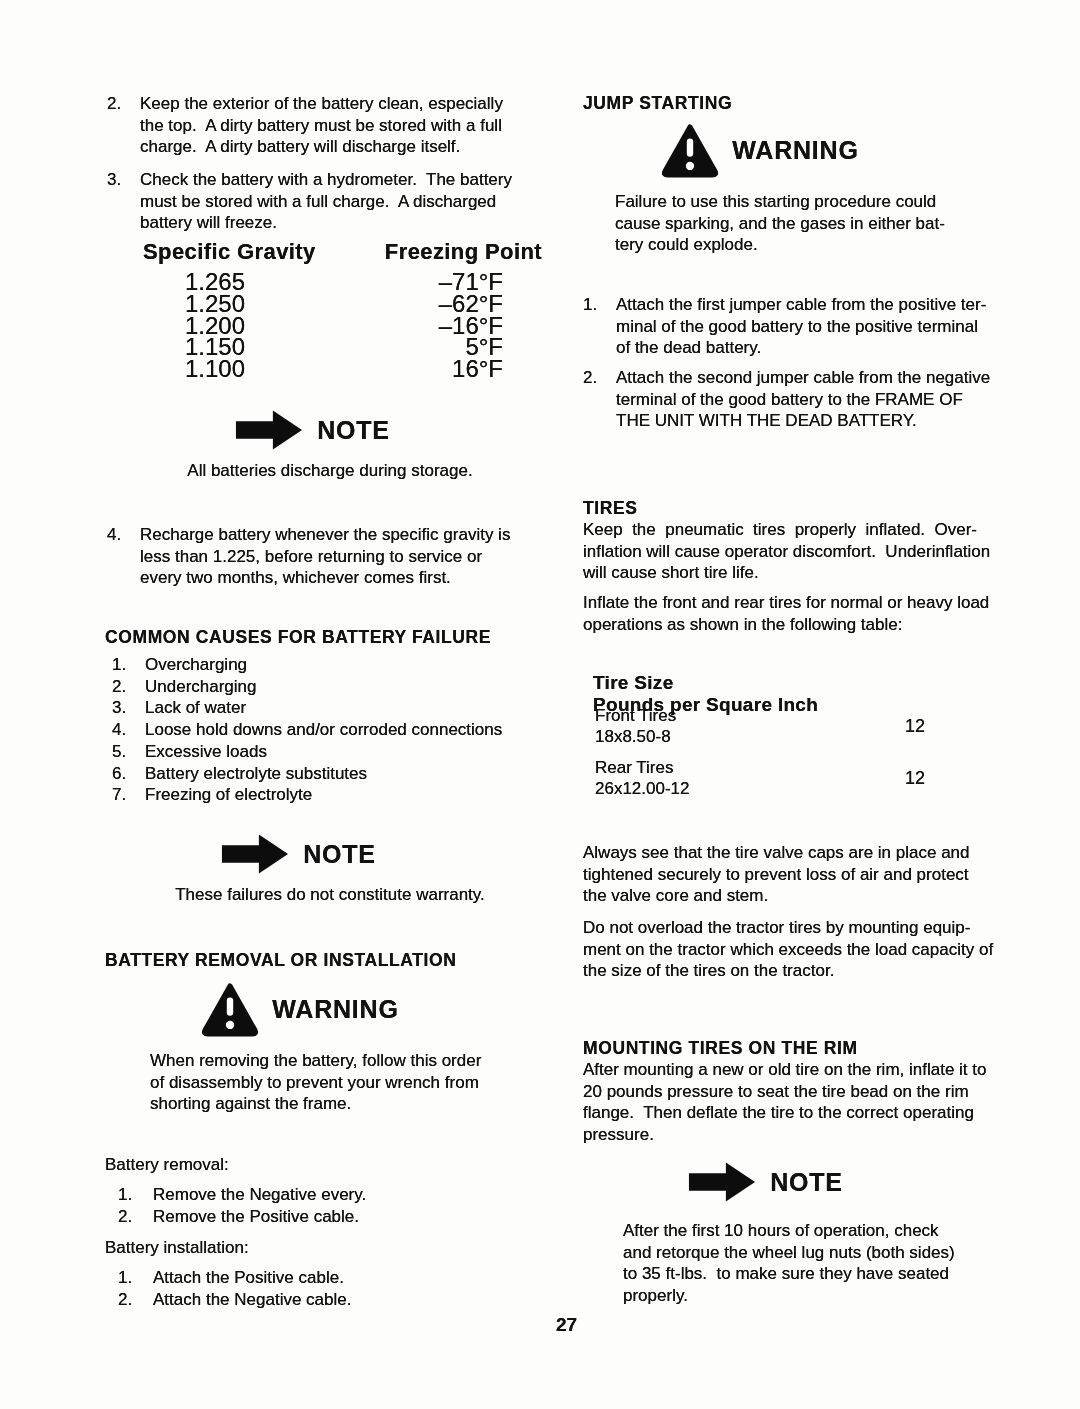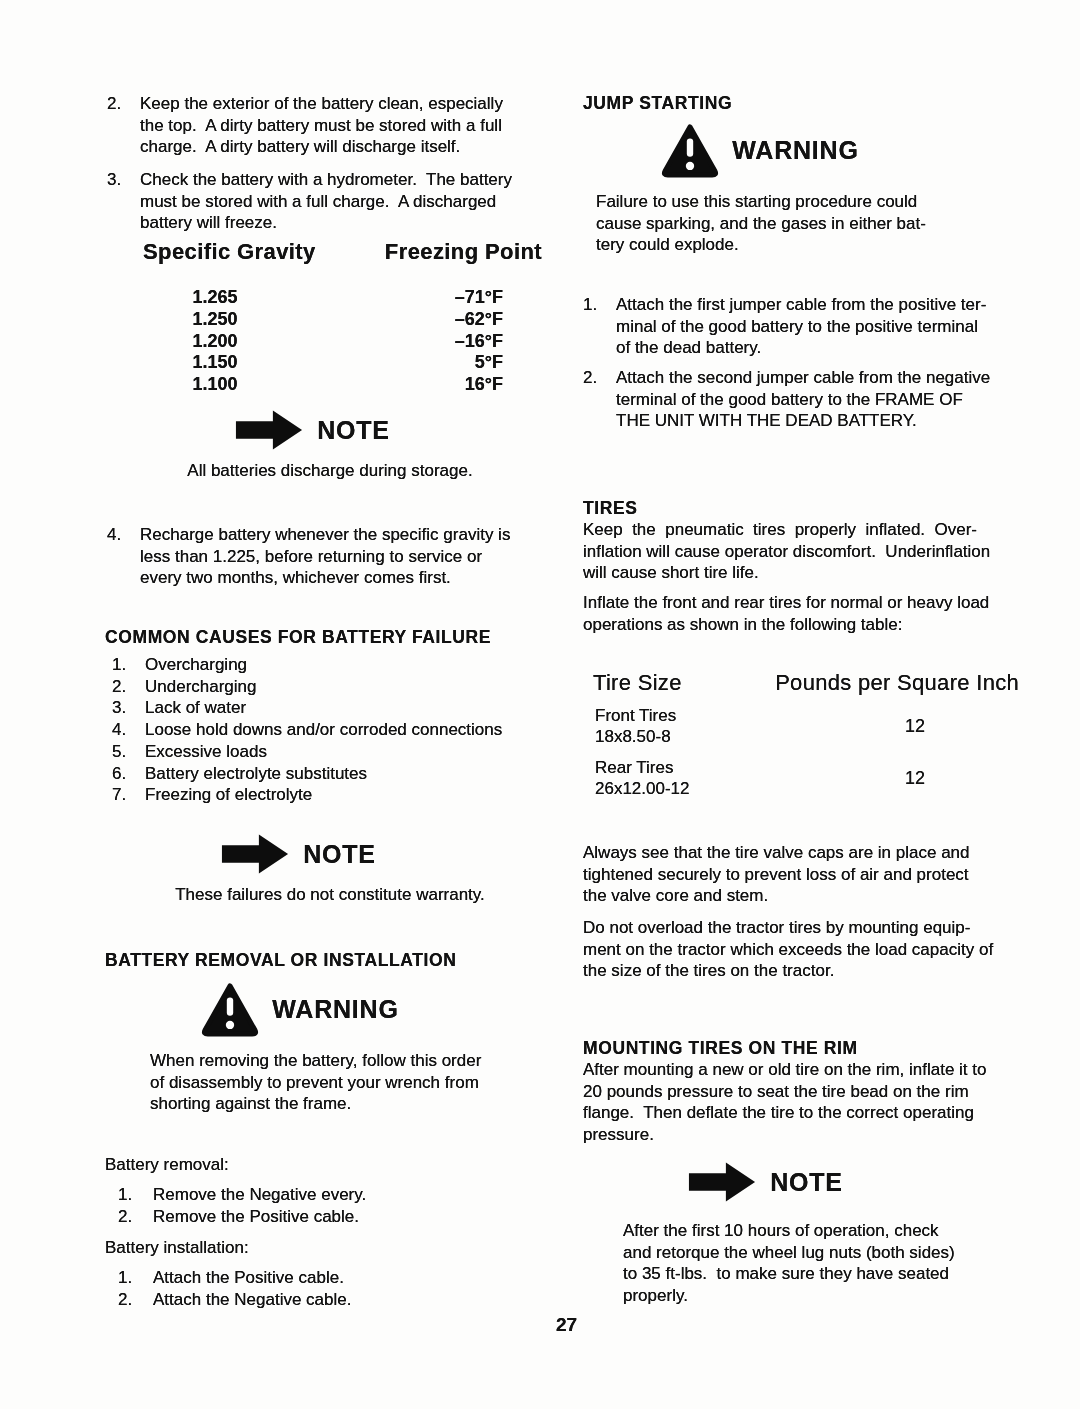--- a/index.html
+++ b/index.html
@@ -29,26 +29,26 @@
   .step-row .np-text { margin-left:48px; }
   
   .icon-row { display:flex; align-items:center; justify-content:center; gap:13px; position:relative; }
   .callout-label { font-weight:700; font-size:25px; letter-spacing:0.8px; }
   .note-arrow { width:70px; height:44px; display:block; }
   .warn-tri { width:58px; height:56px; display:block; }
   .cap-center { text-align:center; margin-top:8px; }
   .cap-left { margin-top:13px; }
   
   .gt-head { display:flex; justify-content:space-between; font-weight:700; font-size:22px; line-height:22px; padding-left:38px; padding-right:13px; letter-spacing:0.4px; }
-  .gt-rows { margin-top:24px; font-size:18px; line-height:21.8px;font-weight:bold; }
+  .gt-rows { margin-top:8px; font-size:24px; line-height:21.8px; }
   .gt-row { display:flex; }
   .gt-sg { width:220px; text-align:center; }
   .gt-fp { flex:1; text-align:right; padding-right:52px; }
   
-  .tt-head { display:flex; justify-content:space-between; font-weight:400; font-size:22px; line-height:22px; padding-left:10px; padding-right:14px; letter-spacing:0.3px; }
+  .tt-head { display:flex; justify-content:space-between; font-weight:700; font-size:19px; line-height:22px; padding-left:10px; padding-right:14px; letter-spacing:0.3px;flex-direction:column; }
   .tt-row { display:flex; align-items:center; }
   .tt-name { margin-left:12px; font-size:17px; line-height:20.5px; flex:1; }
   .tt-psi { width:128px; font-size:18px; }
   .pageno { position:absolute; left:556px; top:1314px; font-weight:700; font-size:19px; }
 </style>
 </head>
 <body>
 
 <div class="page">
 
@@ -207,21 +207,21 @@
 
     <div class="blk" style="top:122px">
       <div class="icon-row" style="left:-48px">
         <svg class="warn-tri" viewBox="0 0 60 56">
           <path d="M30 4 L56 50 Q58 54 53 54 H7 Q2 54 4 50 Z" fill="#0d0d0d" stroke="#0d0d0d" stroke-width="5" stroke-linejoin="round"></path>
           <rect x="26.7" y="16" width="6.6" height="19" rx="3.3" fill="#fff"></rect>
           <circle cx="30" cy="44.5" r="4.3" fill="#fff"></circle>
         </svg>
         <span class="callout-label">WARNING</span>
       </div>
-      <div class="cap-left body-text lines" style="margin-left:13px">Failure to use this starting procedure could
+      <div class="cap-left body-text lines" style="margin-left:32px">Failure to use this starting procedure could
 cause sparking, and the gases in either bat-
 tery could explode.</div>
     </div>
 
     <div class="blk np body-text" style="top:294px">
       <span class="np-num">1.</span>
       <div class="np-text lines">Attach the first jumper cable from the positive ter-
 minal of the good battery to the positive terminal
 of the dead battery.</div>
     </div>

